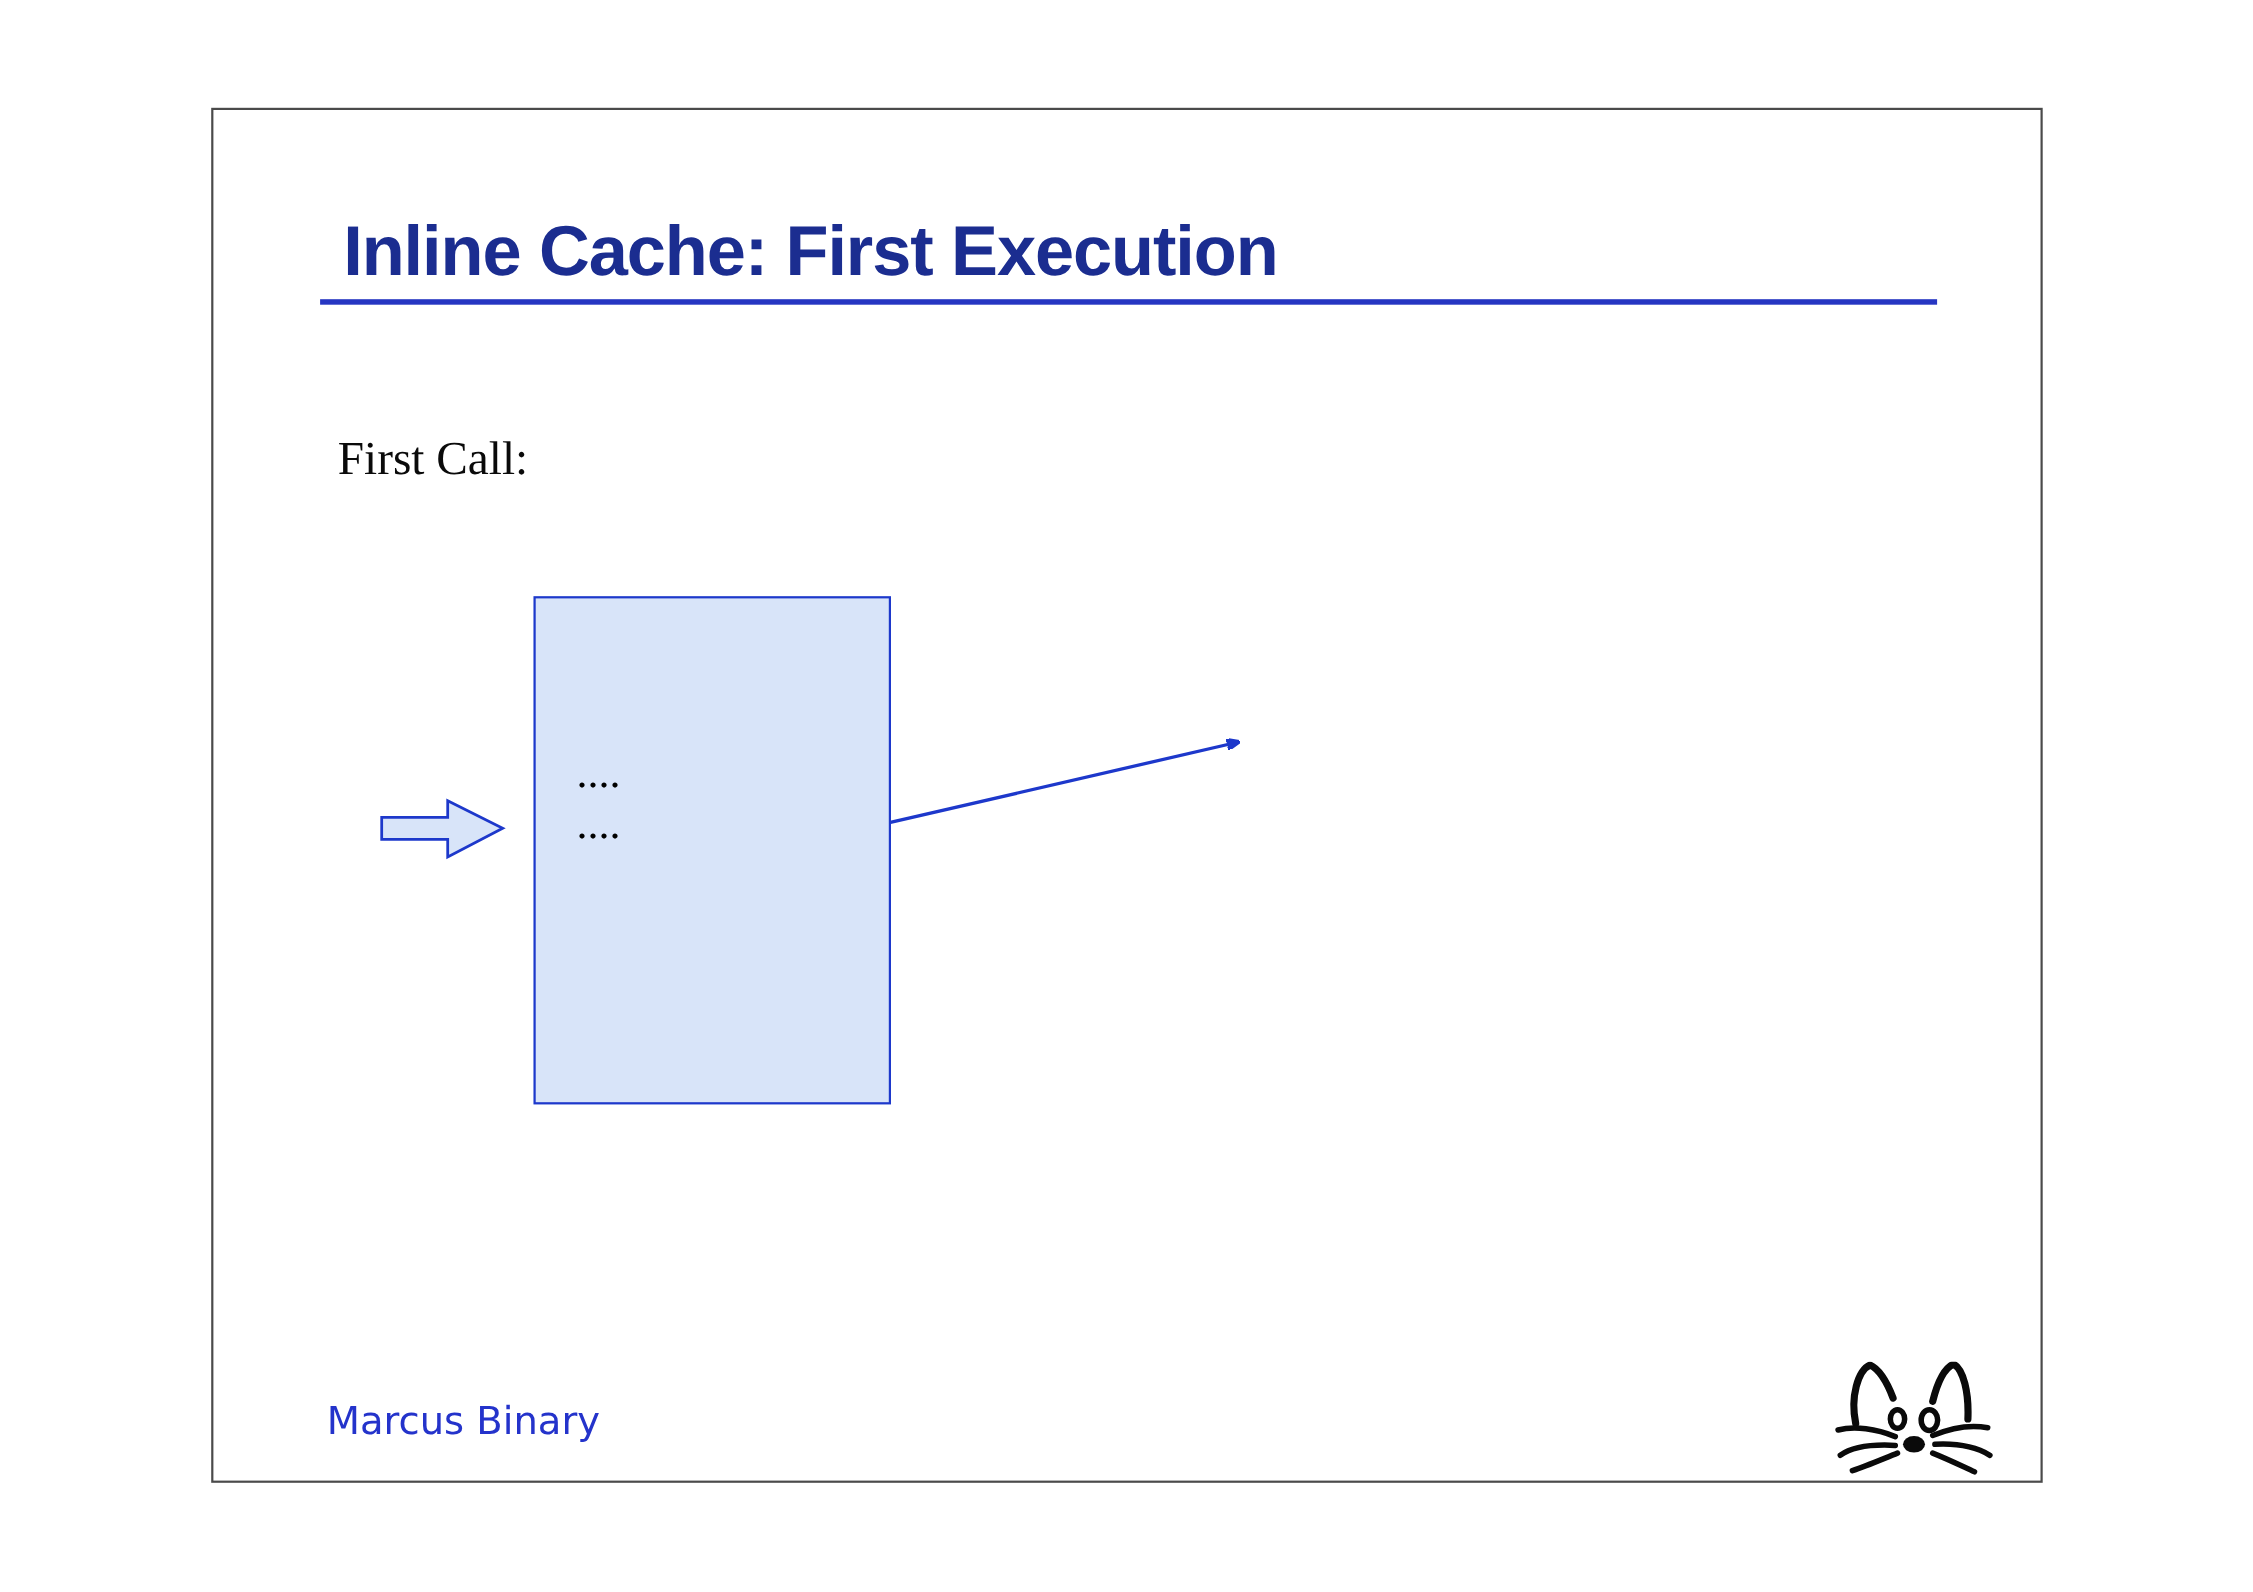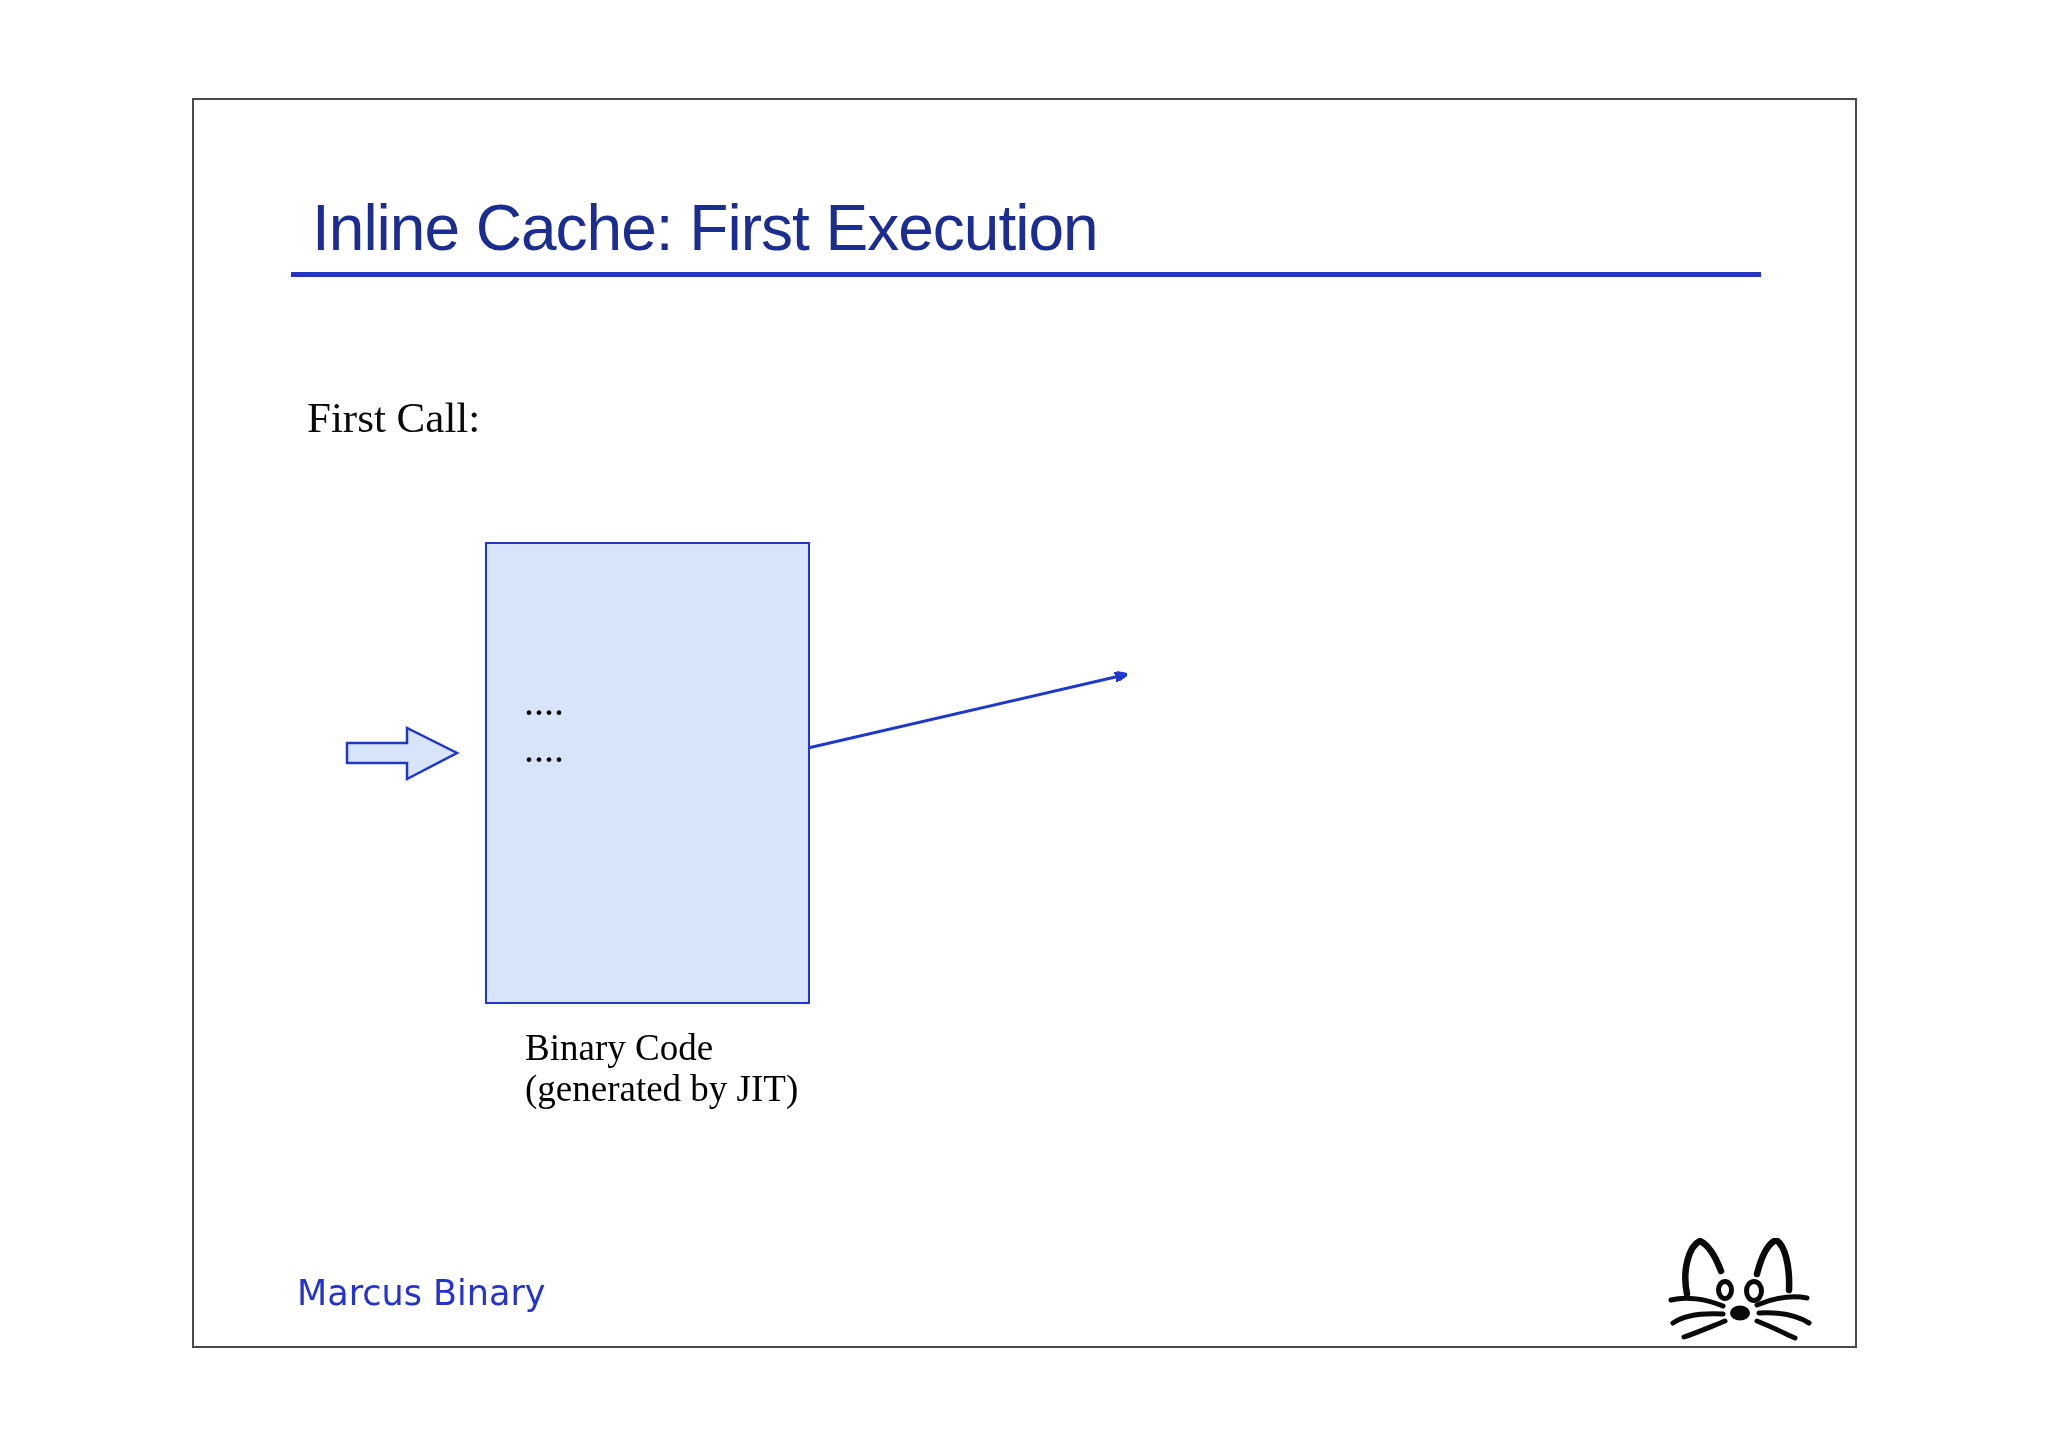--- a/index.html
+++ b/index.html
@@ -26,21 +26,21 @@
     border: 2px solid #4a4a4a;
     background: #ffffff;
     box-sizing: border-box;
   }
   .slide-title {
     position: absolute;
     left: 118px;
     top: 96px;
     margin: 0;
     font-family: "Liberation Sans", sans-serif;
-    font-weight: 400;
+    font-weight: 700;
     font-size: 64px;
     line-height: 1;
     letter-spacing: -1px;
     color: #1b2d90;
     white-space: nowrap;
   }
   .title-underline {
     position: absolute;
     left: 97px;
     top: 172px;
@@ -152,24 +152,20 @@
       <line x1="575" y1="657" x2="930" y2="575" stroke="#1d38cb" stroke-width="3" marker-end="url(#arrowhead)"></line>
     </svg>
 
     <div class="binary-box">
       <div class="code-lines">
         <div>....</div>
         <div>....</div>
       </div>
     </div>
 
-    <div class="box-caption">
-      <div>Binary Code</div>
-      <div>(generated by JIT)</div>
-    </div>
 
 
     <div class="author">Marcus Binary</div>
 
     <svg class="cat" viewBox="0 0 148 104" xmlns="http://www.w3.org/2000/svg" fill="none" stroke="#0a0a0a" stroke-linecap="round">
 
       <path d="M 19,56 C 14,32 21,8 32,3 C 41,7 48,20 53,33" stroke-width="6.5"></path>
       <path d="M 89,36 C 93,20 99,6 108,2 C 117,7 122,28 121,52" stroke-width="6.5"></path>
 
       <ellipse cx="57" cy="52" rx="6.5" ry="8.5" stroke-width="5" fill="#ffffff"></ellipse>

